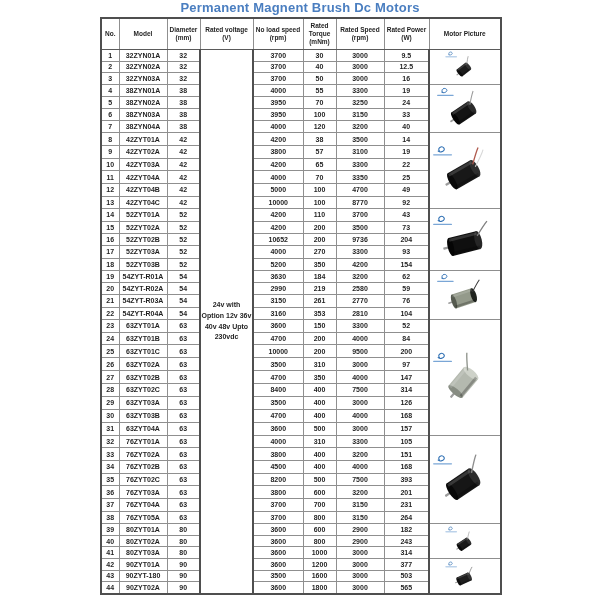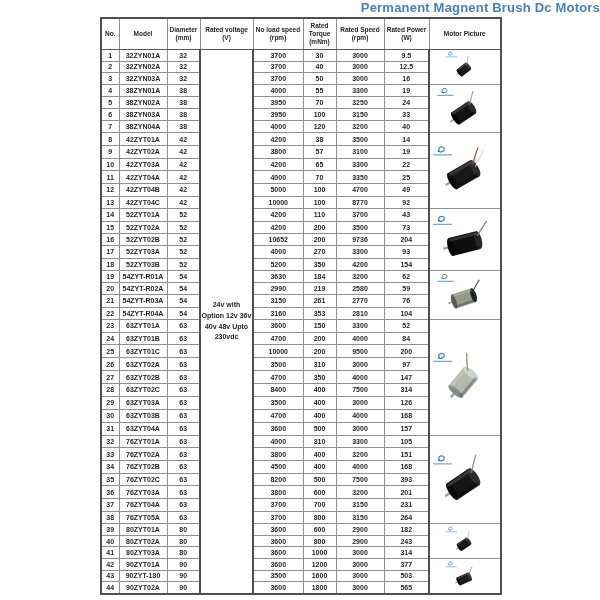--- a/index.html
+++ b/index.html
@@ -1,21 +1,21 @@
 <!DOCTYPE html>
 <html><head>
 <meta charset="utf-8">
 <style>
   html,body { margin:0; padding:0; }
   body {
     width:600px; height:600px; position:relative; background:#ffffff;
     font-family:"Liberation Sans", sans-serif; overflow:hidden;
   }
   .page-title {
-    position:absolute; top:0; left:0; width:600px; text-align:right;
+    position:absolute; top:0; left:0; width:600px; text-align:center;
     font-size:13px; font-weight:bold; color:#4a7ec0; letter-spacing:0.2px;
   }
   table.spec {
     position:absolute; left:100px; top:17px; width:400px; height:578px;
     border-collapse:collapse; table-layout:fixed;
     border:2px solid #4f4f4f;
   }
   table.spec th, table.spec td {
     border:1px solid #8f8f8f; padding:0; margin:0;
     text-align:center; vertical-align:middle; color:#1f1f1f;

